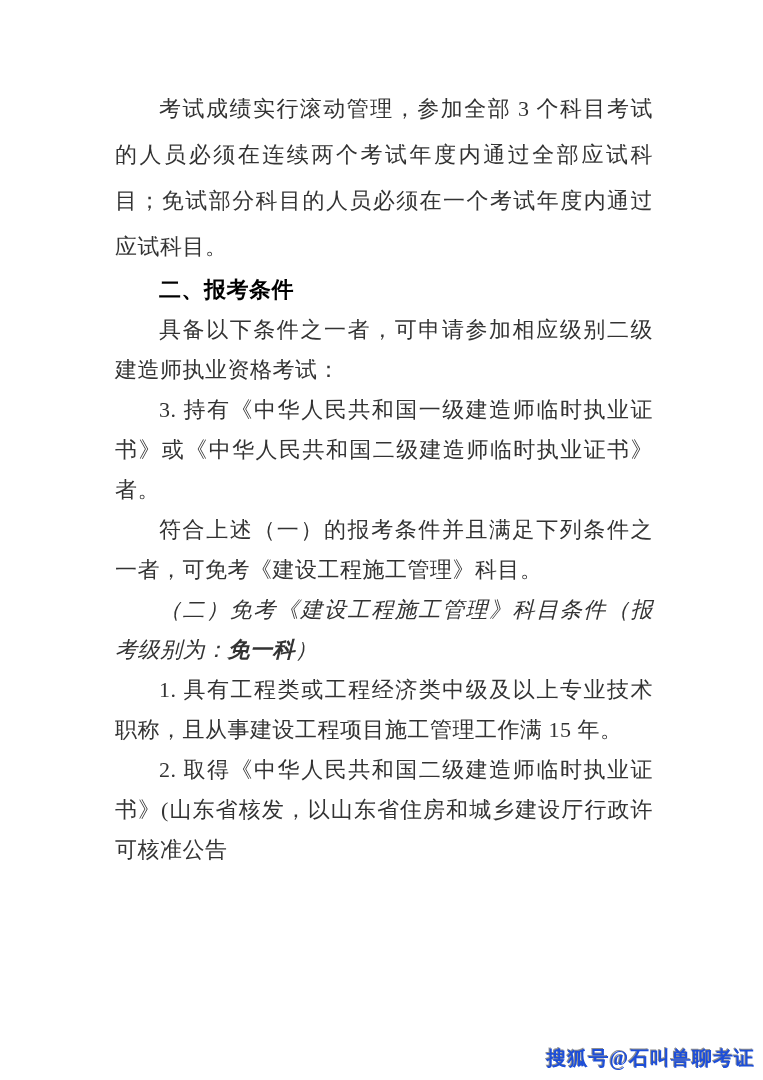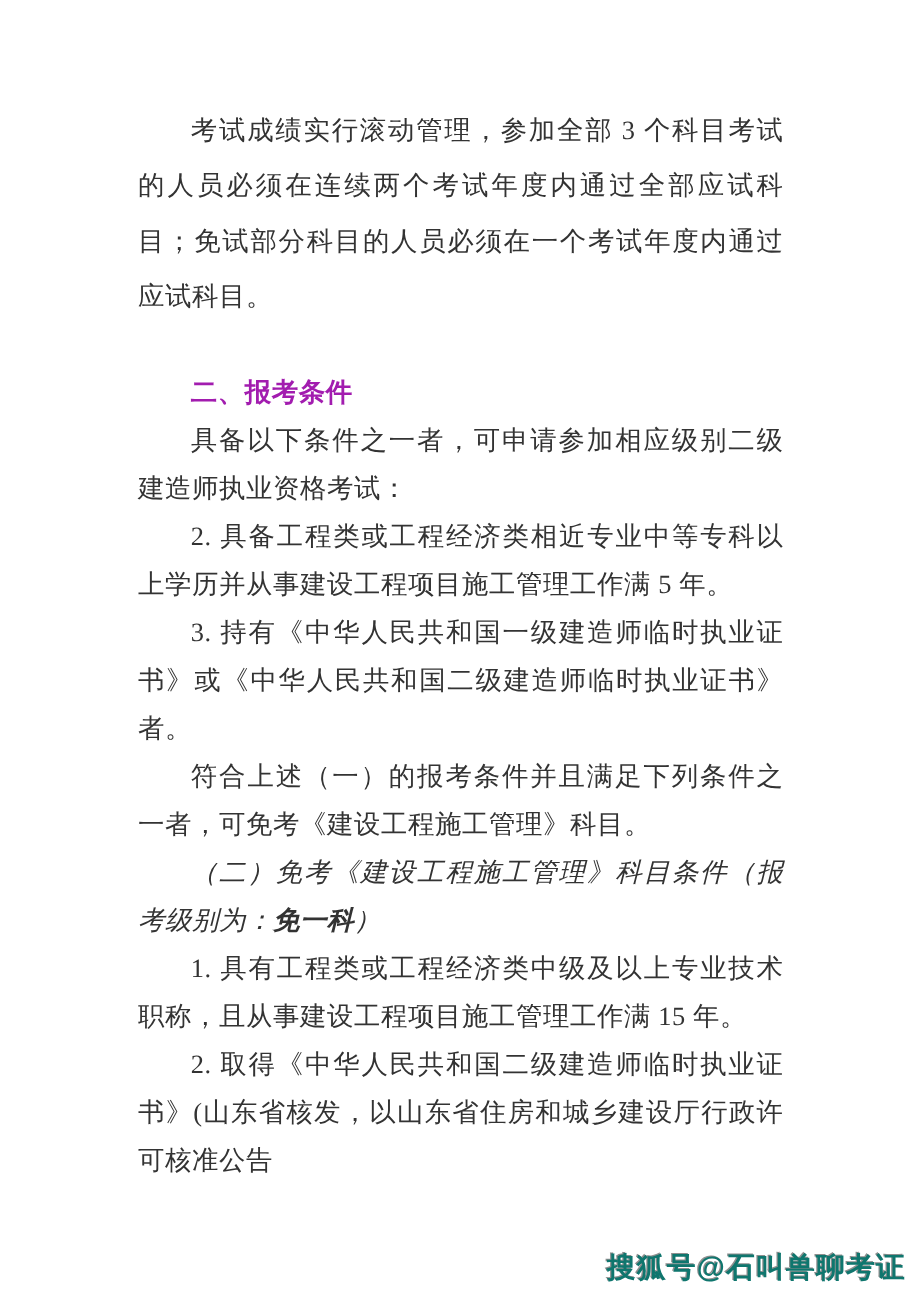--- a/index.html
+++ b/index.html
@@ -30,56 +30,54 @@
     margin: 0;
     text-indent: 2em;
   }
   .loose {
     line-height: 46px;
   }
   .heading {
     font-family: "Liberation Sans", "DejaVu Sans", sans-serif;
     font-weight: bold;
     font-size: 22px;
-    color: #a21caf;
-    margin-top: 37px;
+    color: #000000;
   }
   .kai {
     font-style: italic;
   }
   .kai .bold {
     font-weight: bold;
   }
   .watermark {
     position: absolute;
     right: 8px;
     bottom: 8px;
-    font-family: Liberation Sans, sans-serif;
-    font-size: 24px;
+    font-family: Liberation Serif, serif;
+    font-size: 20px;
     font-weight: bold;
-    color: #0f766e;
+    color: #1d4ed8;
     text-shadow: -1px -1px 0 #8f8f8f, 1px 1px 0 #ffffff;
     letter-spacing: 1px;
   }
 </style>
 </head>
 <body>
 
 <div class="page">
   <div class="content">
 
     <p class="para loose">考试成绩实行滚动管理，参加全部 3 个科目考试的人员必须在连续两个考试年度内通过全部应试科目；免试部分科目的人员必须在一个考试年度内通过应试科目。</p>
 
     <h2 class="heading">二、报考条件</h2>
 
     <p class="para">具备以下条件之一者，可申请参加相应级别二级建造师执业资格考试：</p>
 
 
 
-    <p class="para">2. 具备工程类或工程经济类相近专业中等专科以上学历并从事建设工程项目施工管理工作满 5 年。</p>
 
     <p class="para">3. 持有《中华人民共和国一级建造师临时执业证书》或《中华人民共和国二级建造师临时执业证书》者。</p>
 
     <p class="para">符合上述（一）的报考条件并且满足下列条件之一者，可免考《建设工程施工管理》科目。</p>
 
     <p class="para kai"><span>（二）免考《建设工程施工管理》科目条件（报考级别为：</span><span class="bold">免一科</span><span>）</span></p>
 
     <p class="para">1. 具有工程类或工程经济类中级及以上专业技术职称，且从事建设工程项目施工管理工作满 15 年。</p>
 
     <p class="para">2. 取得《中华人民共和国二级建造师临时执业证书》(山东省核发，以山东省住房和城乡建设厅行政许可核准公告</p>

